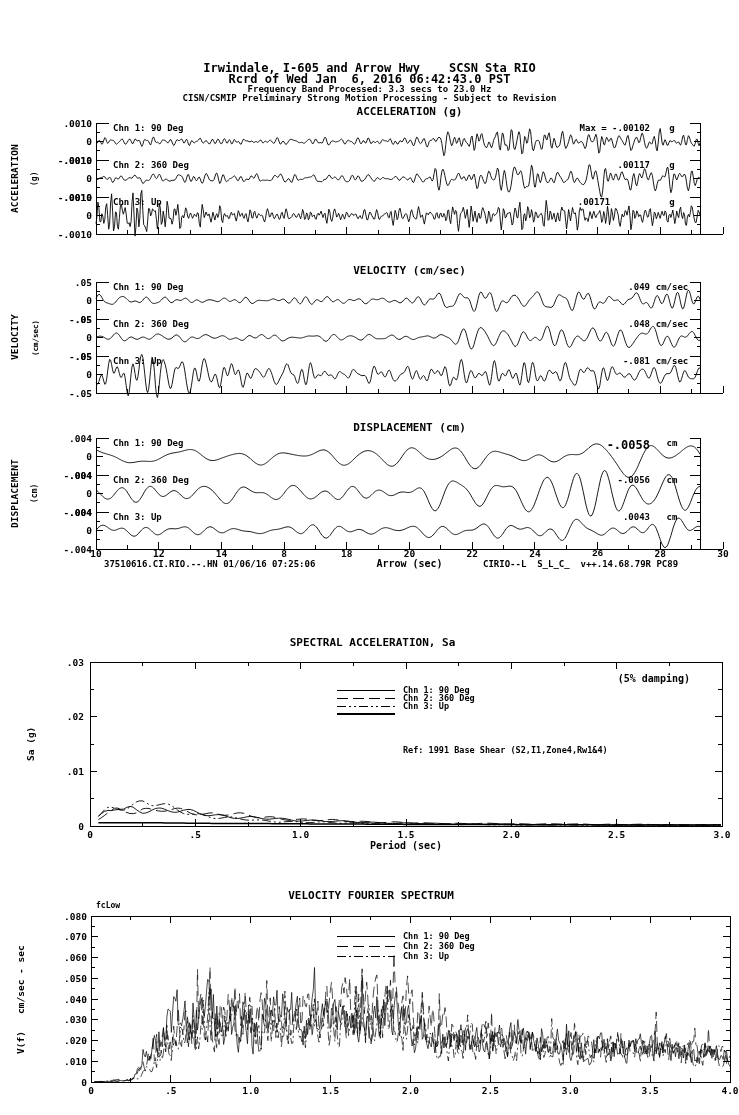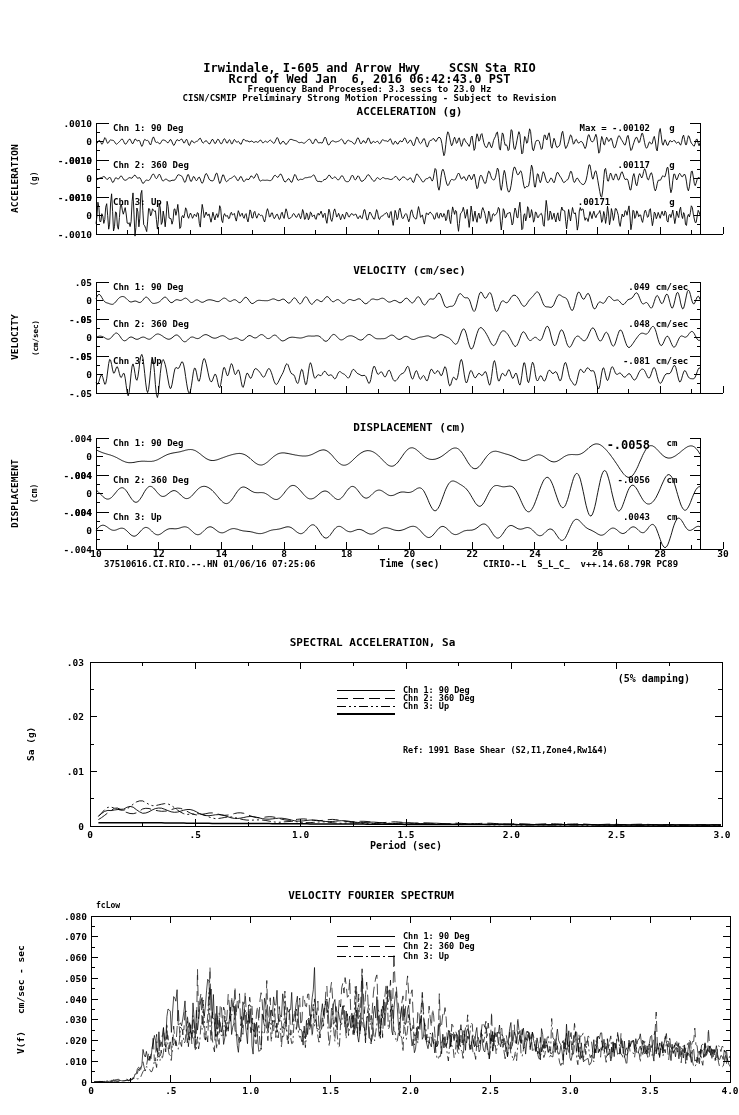--- a/index.html
+++ b/index.html
@@ -345,21 +345,21 @@
   <div class="abs t" style="top:265px;left:96px;width:627px;text-align:center;font-size:11px;">VELOCITY (cm/sec)</div>
   <div class="abs t" style="top:422px;left:96px;width:627px;text-align:center;font-size:11px;">DISPLACEMENT (cm)</div>
 
   <div class="abs t vert" style="left:8px;top:123px;height:111px;width:13px;font-size:9.5px;">ACCELERATION</div>
   <div class="abs t vert" style="left:30px;top:123px;height:111px;width:11px;font-size:8px;">(g)</div>
   <div class="abs t vert" style="left:8px;top:282px;height:111px;width:13px;font-size:9.5px;">VELOCITY</div>
   <div class="abs t vert" style="left:30px;top:282px;height:111px;width:11px;font-size:7.5px;">(cm/sec)</div>
   <div class="abs t vert" style="left:8px;top:438px;height:111px;width:13px;font-size:9.5px;">DISPLACEMENT</div>
   <div class="abs t vert" style="left:30px;top:438px;height:111px;width:11px;font-size:8px;">(cm)</div>
 
-  <div class="abs t" style="top:559px;left:96px;width:627px;text-align:center;font-size:10px;">Time (sec)</div>
+  <div class="abs t" style="top:559px;left:96px;width:627px;text-align:center;font-size:10px;">Arrow (sec)</div>
   <div class="abs t" style="top:560px;left:104px;font-size:9px;">37510616.CI.RIO.--.HN 01/06/16 07:25:06</div>
   <div class="abs t" style="top:560px;left:483px;font-size:9px;">CIRIO--L  S_L_C_  v++.14.68.79R PC89</div>
 
   <div class="abs t" style="top:637px;left:90px;width:565px;text-align:center;font-size:11px;">SPECTRAL ACCELERATION, Sa</div>
   <div class="abs t" style="top:674px;left:460px;width:230px;text-align:right;font-size:10px;">(5% damping)</div>
   <div class="abs t vert" style="left:24px;top:699px;height:90px;width:13px;font-size:9.5px;">Sa (g)</div>
   <div class="abs t" style="top:841px;left:90px;width:632px;text-align:center;font-size:10px;">Period (sec)</div>
 
   <div class="abs t" style="top:890px;left:91px;width:560px;text-align:center;font-size:11px;">VELOCITY FOURIER SPECTRUM</div>
   <div class="abs t" style="top:902px;left:96px;font-size:8px;">fcLow</div>

